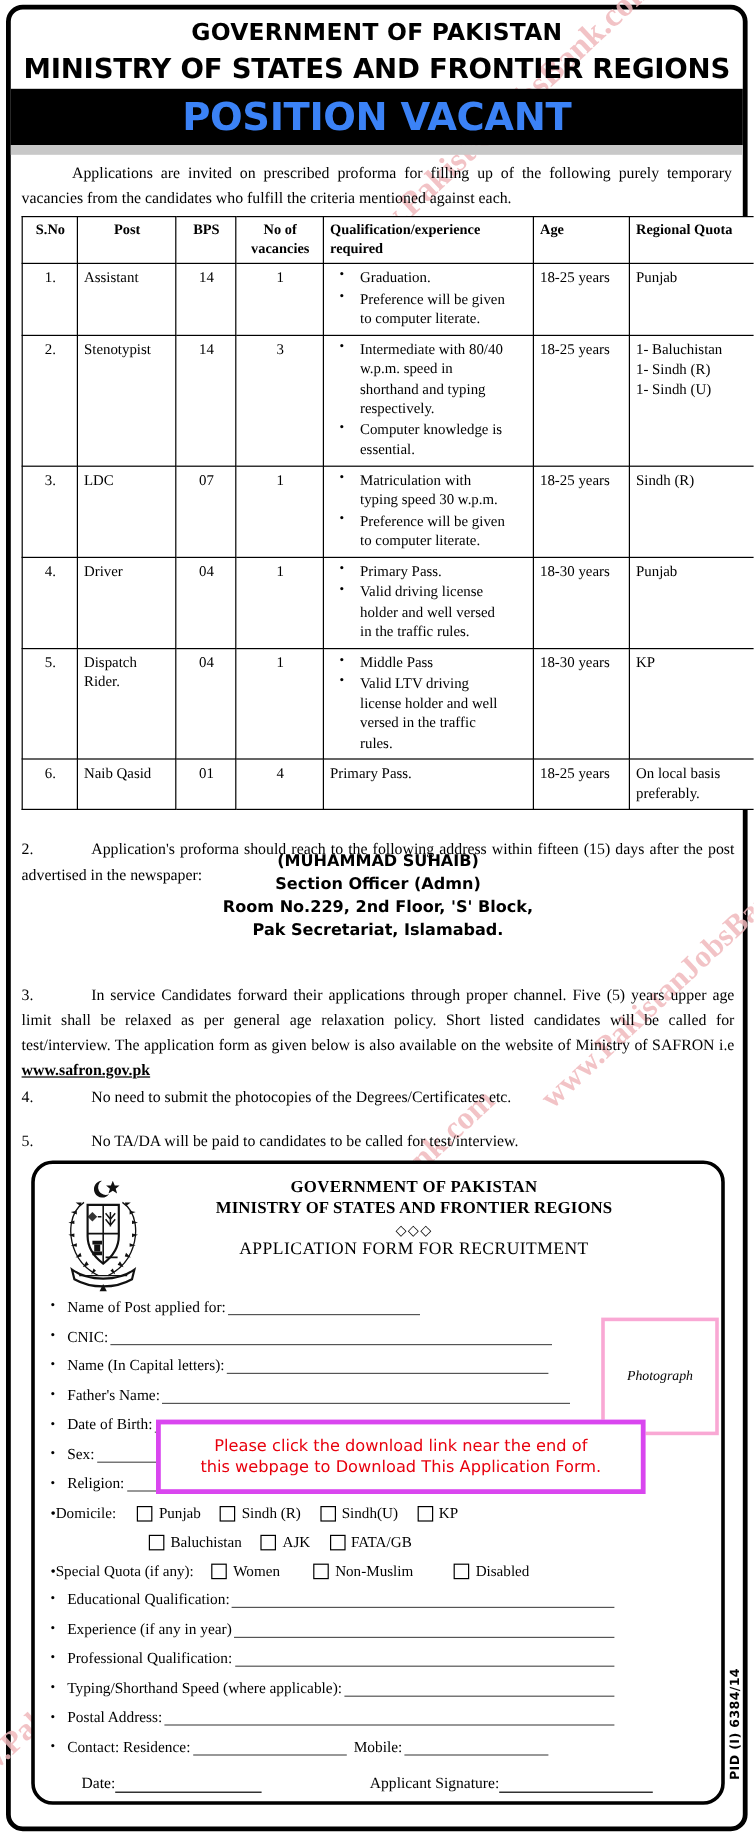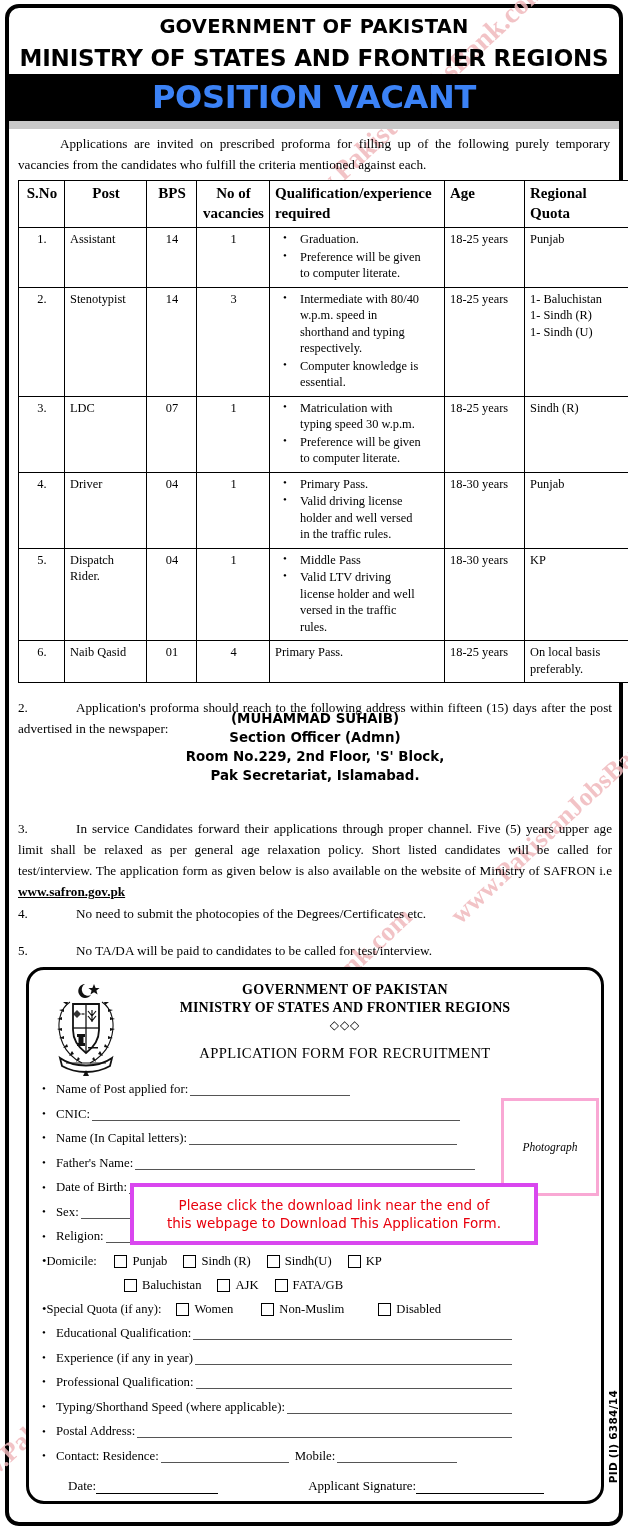--- a/index.html
+++ b/index.html
@@ -68,21 +68,21 @@
 
   
   table.vac{
     position:absolute;left:18px;top:180px;width:594px;z-index:10;
     border-collapse:collapse;table-layout:fixed;background:#fff;
   }
   table.vac th, table.vac td{
     border:1px solid #000;vertical-align:top;
     padding:3px 4px 4px 5px;font-size:12.4px;line-height:1.33;
   }
-  table.vac th{font-weight:bold;font-size:15px;line-height:1.3;}
+  table.vac th{font-weight:bold;font-size:12px;line-height:1.3;}
   .c-sno{width:36px;text-align:center;}
   .c-post{width:72px;}
   .c-bps{width:40px;text-align:center;}
   .c-vac{width:63px;text-align:center;}
   .c-qual{width:165px;}
   .c-age{width:70px;}
   .c-quota{width:99px;}
   th.c-sno,th.c-post,th.c-bps,th.c-vac{text-align:center;}
   th.c-age{text-align:left;}
   th.c-qual,th.c-quota{text-align:left;}
@@ -121,21 +121,21 @@
   }
   .emblem{
     position:absolute;left:44px;top:978px;width:84px;height:100px;z-index:12;
   }
   .formhdr{
     position:absolute;left:150px;top:982px;width:390px;z-index:12;text-align:center;
   }
   .formhdr .l1{font-family:"Liberation Serif",serif;font-weight:bold;font-size:14px;letter-spacing:.3px;}
   .formhdr .l2{font-family:"Liberation Serif",serif;font-weight:bold;font-size:14px;letter-spacing:.1px;margin-top:2px;}
   .formhdr .orn{font-size:12px;letter-spacing:1px;margin-top:2px;}
-  .formhdr .l3{font-family:"Liberation Serif",serif;font-size:14.6px;margin-top:12px;letter-spacing:.4px;}
+  .formhdr .l3{font-family:"Liberation Serif",serif;font-size:14.6px;margin-top:0;letter-spacing:.4px;}
 
   .fields{position:absolute;left:42px;top:1082px;width:470px;z-index:12;}
   .frow{
     display:flex;align-items:flex-end;font-size:12.8px;margin-bottom:10.5px;
     line-height:1.1;
   }
   .frow .bull{width:14px;flex:0 0 14px;font-size:11px;line-height:1.25;}
   .frow .lbl{flex:0 0 auto;white-space:nowrap;}
   .frow .rule{flex:1 1 auto;border-bottom:1px solid #555;height:11px;margin-left:2px;}
   .frow .rule.w2{flex:0 0 160px;}

